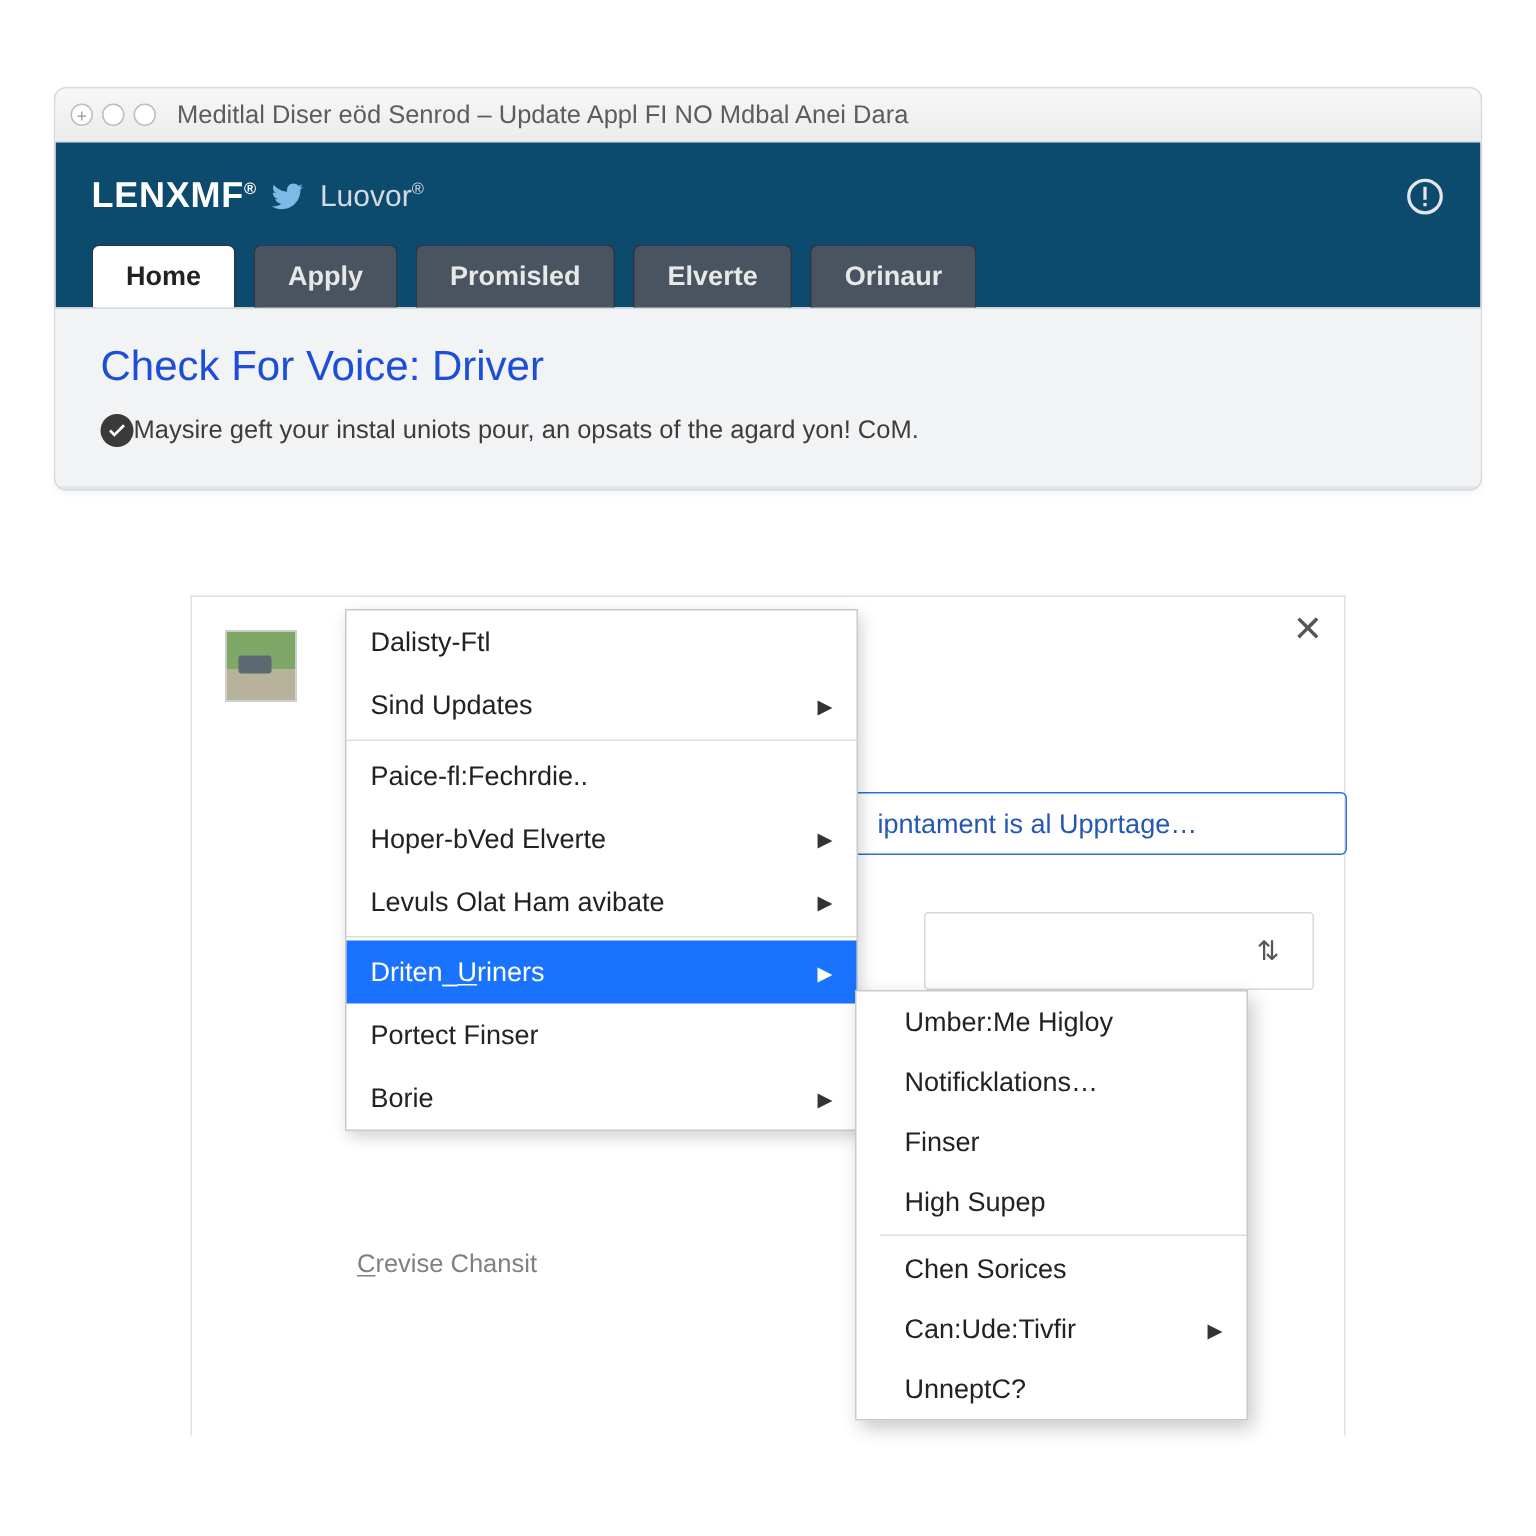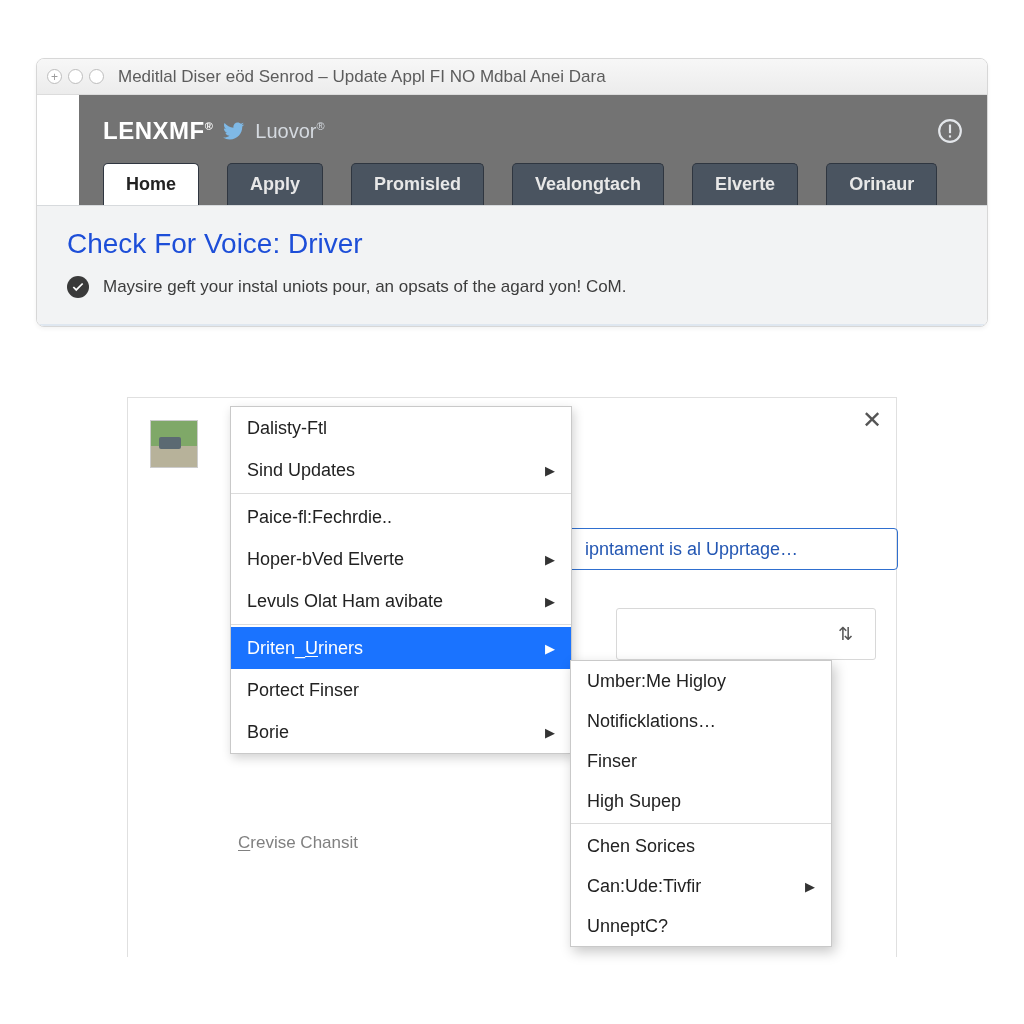--- a/index.html
+++ b/index.html
@@ -23,51 +23,50 @@
     font-size: 17px; color: #5c5c5c;
   }
   .traffic { display: flex; gap: 6px; margin-right: 14px; }
   .tcircle {
     width: 15px; height: 15px; border-radius: 50%;
     background: #fff; border: 1.5px solid #bdbdbd;
     display: flex; align-items: center; justify-content: center;
     font-size: 12px; line-height: 1; color: #9a9a9a;
   }
   .header {
-    background: #737373;
+    background: #0c4a6e;
     color: #fff;
     padding: 14px 24px 0 24px;
-    margin-left: 42px;
   }
   .brandrow { display: flex; align-items: center; gap: 10px; height: 44px; }
   .brand { font-size: 24px; font-weight: 700; letter-spacing: 0.5px; }
   .sup { font-size: 11px; vertical-align: super; }
   .bird { width: 22px; height: 22px; }
   .subbrand { font-size: 20px; font-weight: 400; color: #d5dae0; }
   .alerticon { margin-left: auto; width: 26px; height: 26px; }
-  .tabs { display: flex; gap: 28px; margin-top: 10px; }
+  .tabs { display: flex; gap: 12px; margin-top: 10px; }
   .tab {
     background: #4a5460;
     border: 1px solid #2f3640;
     border-bottom: none;
     border-radius: 5px 5px 0 0;
     color: #e8e8e8;
     font-size: 18px; font-weight: 600;
     padding: 10px 22px;
     cursor: pointer;
   }
   .tab.active { background: #ffffff; color: #222; }
   .content {
     background: #f2f3f4;
     padding: 22px 30px 26px 30px;
     border-top: 1px solid #d7dadd;
     border-bottom: 2px solid #dfe7f0;
   }
   .content h1 { font-size: 28px; font-weight: 400; color: #1d4ed8; margin-bottom: 16px; }
-  .statusrow { display: flex; align-items: center; gap: 14px; font-size: 17px; color: #3d3d3d; }
+  .statusrow { display: flex; align-items: center; gap: 0; font-size: 17px; color: #3d3d3d; }
   .check {
     width: 22px; height: 22px; border-radius: 50%;
     background: #3a3a3a; display: flex; align-items: center; justify-content: center;
   }
   .check svg { width: 14px; height: 14px; }
 
   
   .lower {
     margin: 70px auto 0 auto;
     width: 770px;
@@ -131,20 +130,21 @@
   .sep { height: 1px; background: #dcdcdc; margin: 2px 0; }
   .u1 { text-decoration: underline; text-underline-offset: 2px; }
 
   .submenu {
     position: absolute; top: 262px; left: 442px;
     width: 262px;
     background: #fff;
     border: 1px solid #c9c9c9;
     box-shadow: 3px 5px 12px rgba(0,0,0,0.22);
     font-size: 18px;
+    padding-left: 16px;
   }
   .submenu .mi { height: 40px; }
 </style>
 </head>
 <body>
 
 <div class="win">
   <div class="titlebar">
     <div class="traffic">
       <div class="tcircle">+</div>
@@ -164,21 +164,20 @@
       <svg class="alerticon" viewBox="0 0 24 24">
         <circle cx="12" cy="12" r="10" fill="none" stroke="#e3e6ea" stroke-width="2"></circle>
         <rect x="11" y="6" width="2" height="8" fill="#e3e6ea"></rect>
         <rect x="11" y="16" width="2" height="2" fill="#e3e6ea"></rect>
       </svg>
     </div>
     <div class="tabs" id="tabs">
         <div class="tab active">Home</div>
         <div class="tab">Apply</div>
         <div class="tab">Promisled</div>
-        <div class="tab">Vealongtach</div>
         <div class="tab">Elverte</div>
         <div class="tab">Orinaur</div>
       </div>
   </div>
 
   <div class="content">
     <h1>Check For Voice: Driver</h1>
     <div class="statusrow">
       <span class="check">
         <svg viewBox="0 0 24 24">

